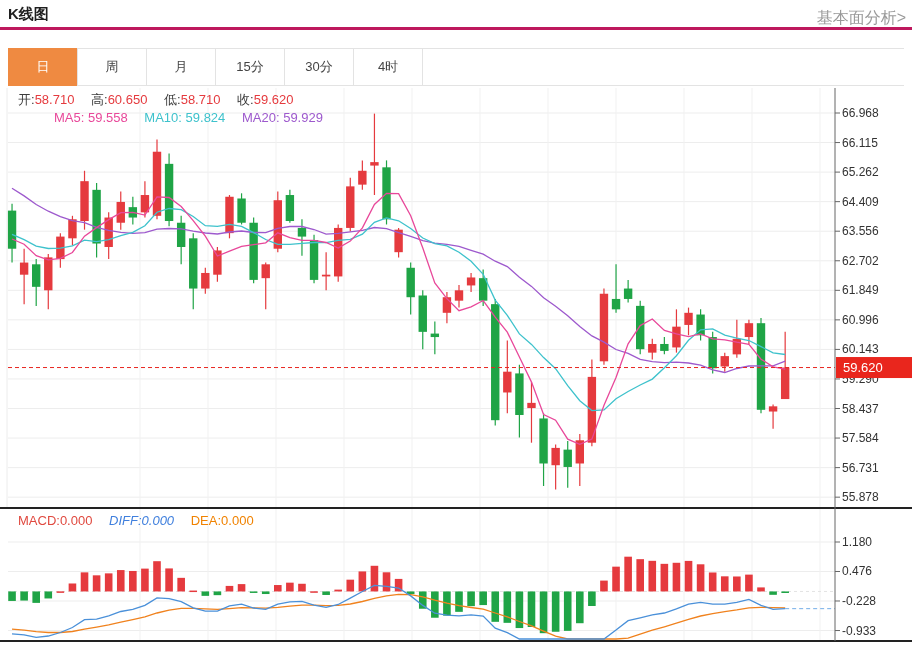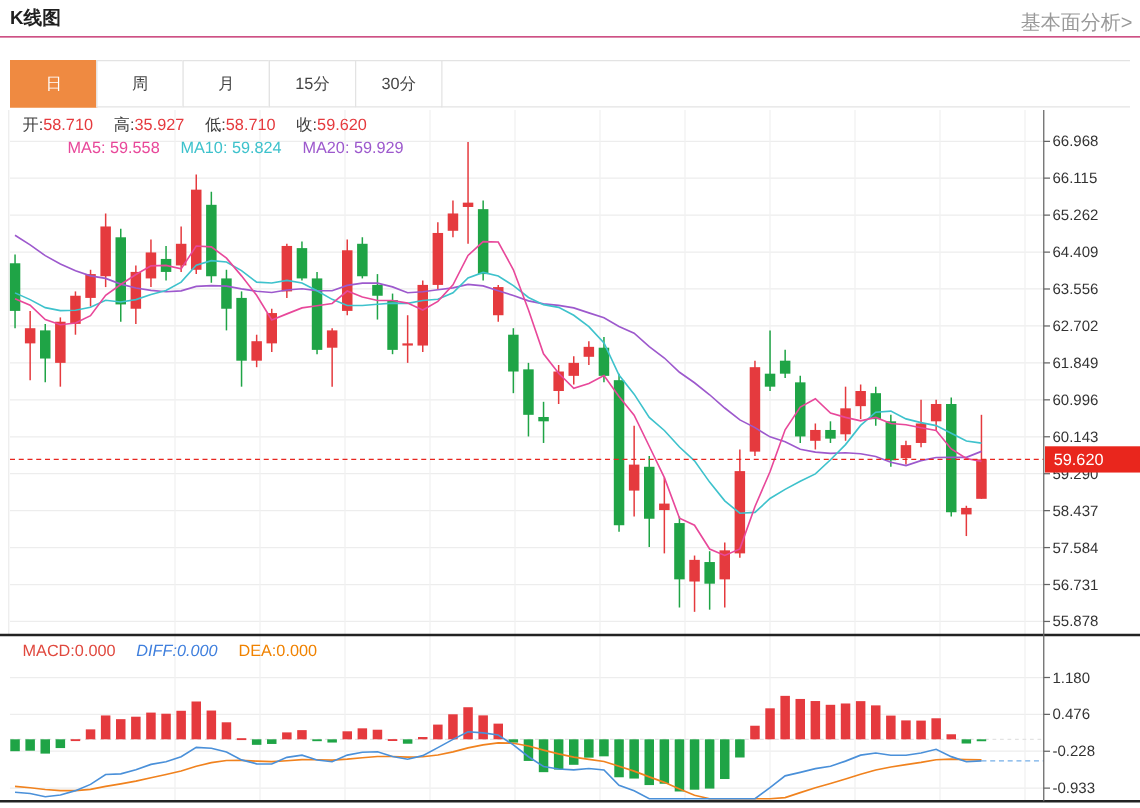--- a/index.html
+++ b/index.html
@@ -1,19 +1,19 @@
 <!DOCTYPE html>
 <html><head>
 <meta charset="utf-8">
 <style>
   html,body{margin:0;padding:0;}
   body{width:912px;height:646px;position:relative;overflow:hidden;background:#fff;
        font-family:"Liberation Sans","DejaVu Sans",sans-serif;}
   .topbar{position:absolute;left:0;top:0;width:912px;height:30px;
-          border-bottom:1px solid #be185d;box-sizing:border-box;text-align:right;}
+          border-bottom:3px solid #be185d;box-sizing:border-box;text-align:right;}
   .title{position:absolute;left:8px;top:5px;font-size:15px;font-weight:bold;color:#1f1f1f;}
   .fund-link{position:absolute;right:6px;top:8px;font-size:16px;color:#999;cursor:pointer;}
   .tabs{position:absolute;left:8px;top:48px;width:896px;height:38px;display:flex;}
   .tab{width:70px;box-sizing:border-box;border:1px solid #e3e3e3;margin-left:-1px;
        display:flex;align-items:center;justify-content:center;
        font-size:13px;color:#444;background:#fff;cursor:pointer;}
   .tab:first-child{margin-left:0;}
   .tab.active{background:#ef8a41;border-color:#ef8a41;color:#fff;}
   .tabs-filler{flex:1;box-sizing:border-box;border-top:1px solid #e3e3e3;
        border-bottom:1px solid #e3e3e3;margin-left:-1px;}
@@ -40,20 +40,21 @@
   <span class="title">K线图</span>
   <span class="fund-link">基本面分析&gt;</span>
 </div>
 
 <div class="tabs" id="tab-bar">
     <div class="tab active">日</div>
     <div class="tab">周</div>
     <div class="tab">月</div>
     <div class="tab">15分</div>
     <div class="tab">30分</div>
+    <div class="tab">4时</div>
     <div class="tabs-filler"></div>
   </div>
 
 <div class="chart-wrap">
   <svg id="chart-svg" width="912" height="558">
       <line x1="8" y1="25" x2="835" y2="25" stroke="#ededed" stroke-width="1"></line>
       <line x1="8" y1="54.5479200000003" x2="835" y2="54.5479200000003" stroke="#ededed" stroke-width="1"></line>
       <line x1="8" y1="84.09584000000011" x2="835" y2="84.09584000000011" stroke="#ededed" stroke-width="1"></line>
       <line x1="8" y1="113.64375999999992" x2="835" y2="113.64375999999992" stroke="#ededed" stroke-width="1"></line>
       <line x1="8" y1="143.19168000000022" x2="835" y2="143.19168000000022" stroke="#ededed" stroke-width="1"></line>
@@ -334,21 +335,21 @@
       <line x1="835" y1="512.9952" x2="840" y2="512.9952" stroke="#666666" stroke-width="1"></line>
       <text x="842" y="516.9952" font-size="12" fill="#333333" font-family="&quot;Liberation Sans&quot;,sans-serif">-0.228</text>
       <line x1="835" y1="542.5347" x2="840" y2="542.5347" stroke="#666666" stroke-width="1"></line>
       <text x="842" y="546.5347" font-size="12" fill="#333333" font-family="&quot;Liberation Sans&quot;,sans-serif">-0.933</text>
       <rect x="836" y="269.0347200000002" width="76" height="21" fill="#e9261d"></rect>
       <text x="843" y="284.0347200000002" font-size="13" fill="#ffffff" font-family="&quot;Liberation Sans&quot;,sans-serif">59.620</text>
     </svg>
 
   <div class="info-row ohlc-row">
     <span class="grp"><span class="lab">开:</span><span class="val-red">58.710</span></span>
-    <span class="grp"><span class="lab">高:</span><span class="val-red">35.927</span></span>
+    <span class="grp"><span class="lab">高:</span><span class="val-red">60.650</span></span>
     <span class="grp"><span class="lab">低:</span><span class="val-red">58.710</span></span>
     <span class="grp"><span class="lab">收:</span><span class="val-red">59.620</span></span>
   </div>
 
   <div class="info-row ma-row">
     <span class="grp ma5"><span>MA5:</span> <span>59.558</span></span>
     <span class="grp ma10"><span>MA10:</span> <span>59.824</span></span>
     <span class="grp ma20"><span>MA20:</span> <span>59.929</span></span>
   </div>
 

